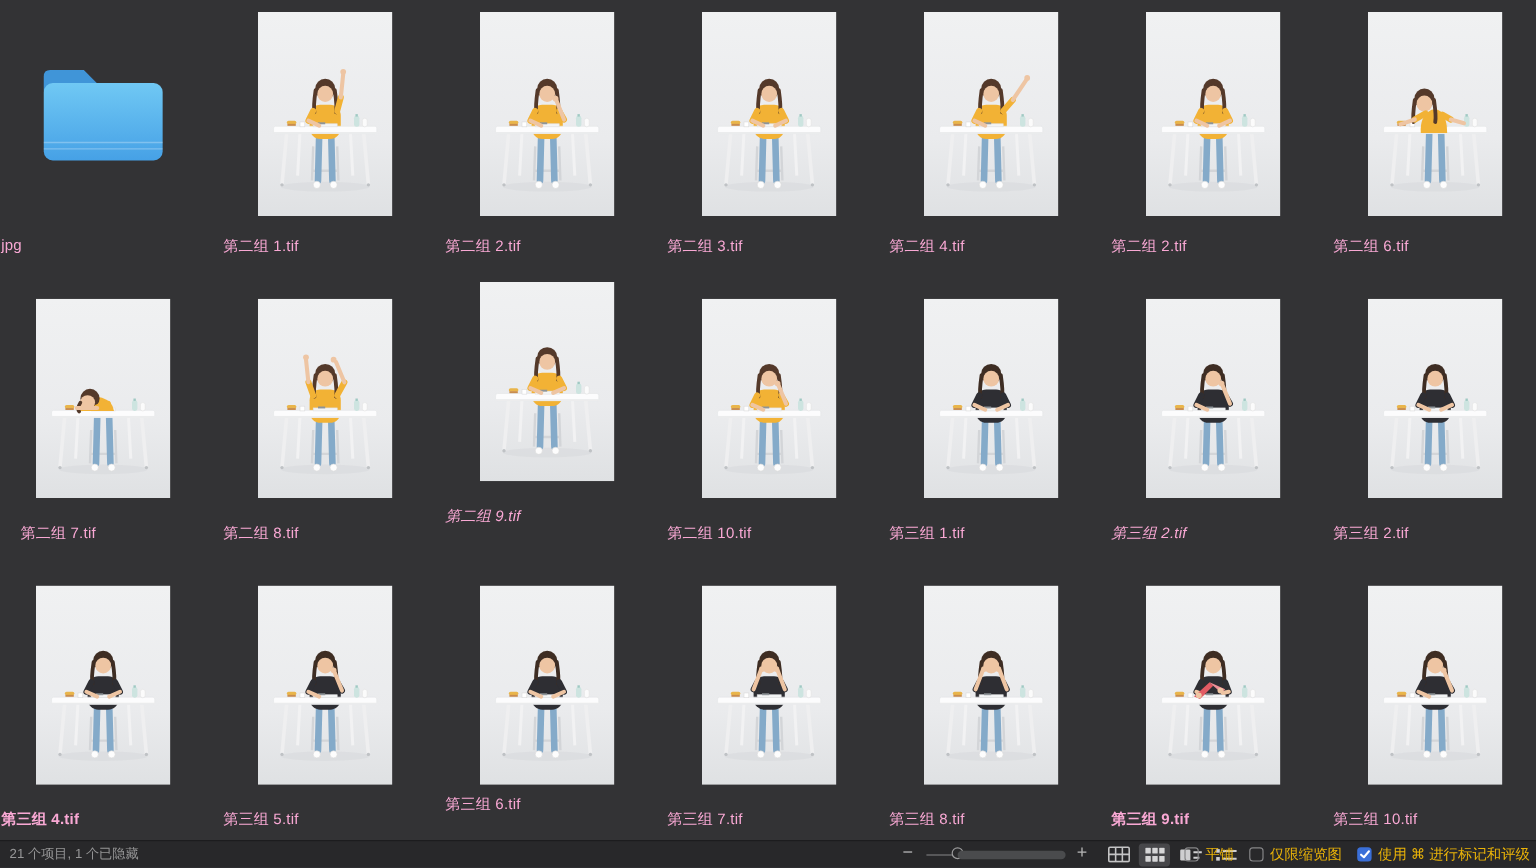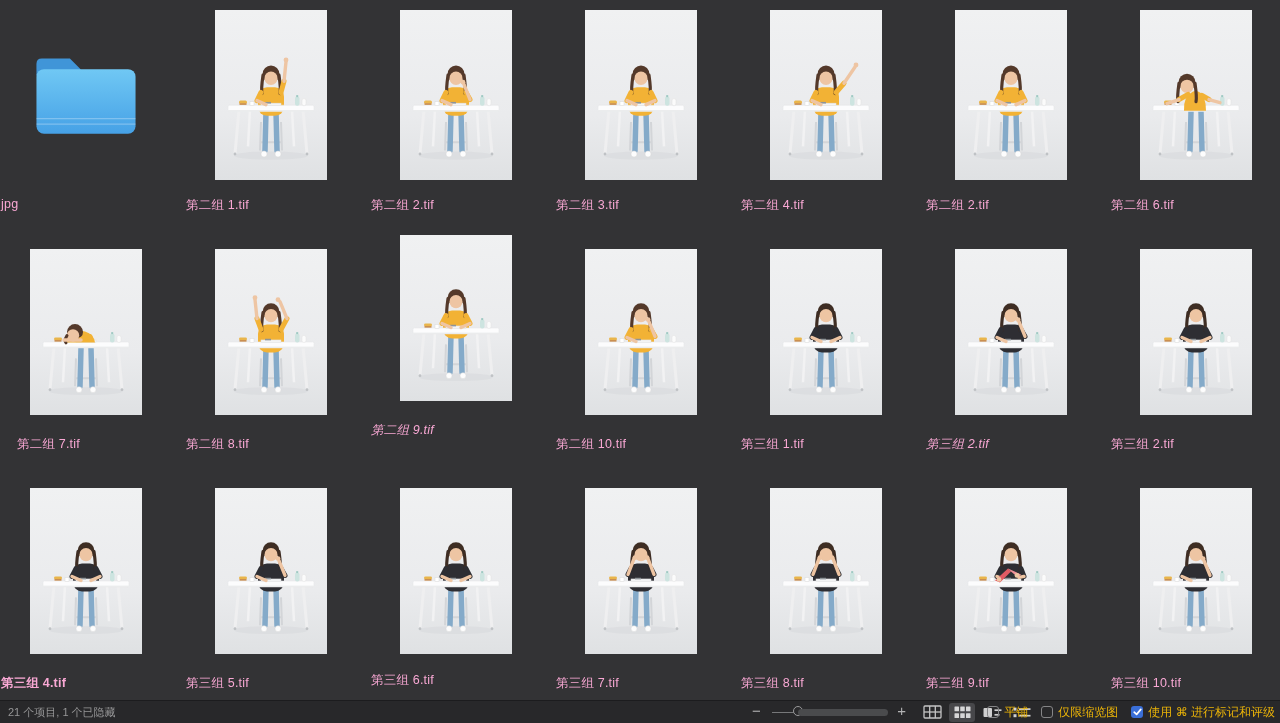--- a/index.html
+++ b/index.html
@@ -870,21 +870,21 @@
           <rect x="50" y="90.3" width="6" height="1.6" fill="#8e9498"></rect>
           <rect x="80" y="85" width="4.5" height="9" rx="2" fill="#cde4e0"></rect>
           <rect x="81.2" y="83.6" width="2" height="2" fill="#9fc9c3"></rect>
           <rect x="87" y="87" width="4" height="7" rx="1.8" fill="#fbfbfb" stroke="#e2e2e2" stroke-width="0.5"></rect>
           <path d="M46,81 L42,89" stroke="#2e2e33" stroke-width="5" fill="none" stroke-linecap="round"></path>
           <path d="M42,89 L51,93" stroke="#eec5a3" stroke-width="3.4" fill="none" stroke-linecap="round"></path>
           <path d="M66,81 L70,89" stroke="#2e2e33" stroke-width="5" fill="none" stroke-linecap="round"></path>
           <path d="M70,89 L61,93" stroke="#eec5a3" stroke-width="3.4" fill="none" stroke-linecap="round"></path>
         </svg>
       </div>
-      <div class="flabel" style="top: 184px;">第三组 6.tif</div>
+      <div class="flabel" style="top: 174px;">第三组 6.tif</div>
     </div>
     <div class="cell" style="left: 555px; top: 488px; height: 205px;">
       <div class="thumbwrap" style="height: 166px;">
         <svg viewBox="0 0 112 167" preserveAspectRatio="none" xmlns="http://www.w3.org/2000/svg">
           <defs>
             <linearGradient id="bg" x1="0" y1="0" x2="0" y2="1">
               <stop offset="0" stop-color="#f0f1f2"></stop>
               <stop offset="0.62" stop-color="#eaebed"></stop>
               <stop offset="1" stop-color="#dfe1e3"></stop>
             </linearGradient>
@@ -976,21 +976,21 @@
           <path d="M46,81 L43,87" stroke="#2e2e33" stroke-width="5" fill="none" stroke-linecap="round"></path>
           <path d="M43,87 L49,71" stroke="#eec5a3" stroke-width="3.4" fill="none" stroke-linecap="round"></path>
           <circle cx="50" cy="70" r="2.4" fill="#eec5a3"></circle>
           <path d="M66,81 L69,87" stroke="#2e2e33" stroke-width="5" fill="none" stroke-linecap="round"></path>
           <path d="M69,87 L63,71" stroke="#eec5a3" stroke-width="3.4" fill="none" stroke-linecap="round"></path>
           <circle cx="62" cy="70" r="2.4" fill="#eec5a3"></circle>
         </svg>
       </div>
       <div class="flabel" style="top: 187px;">第三组 8.tif</div>
     </div>
-    <div class="cell" style="left: 925px; top: 488px; height: 205px;">
+    <div class="cell" style="left: 925px; top: 488px; height: 205px; font-weight: bold;">
       <div class="thumbwrap" style="height: 166px;">
         <svg viewBox="0 0 112 167" preserveAspectRatio="none" xmlns="http://www.w3.org/2000/svg">
           <defs>
             <linearGradient id="bg" x1="0" y1="0" x2="0" y2="1">
               <stop offset="0" stop-color="#f0f1f2"></stop>
               <stop offset="0.62" stop-color="#eaebed"></stop>
               <stop offset="1" stop-color="#dfe1e3"></stop>
             </linearGradient>
           </defs>
           <rect width="112" height="167" fill="url(#bg)"></rect>

